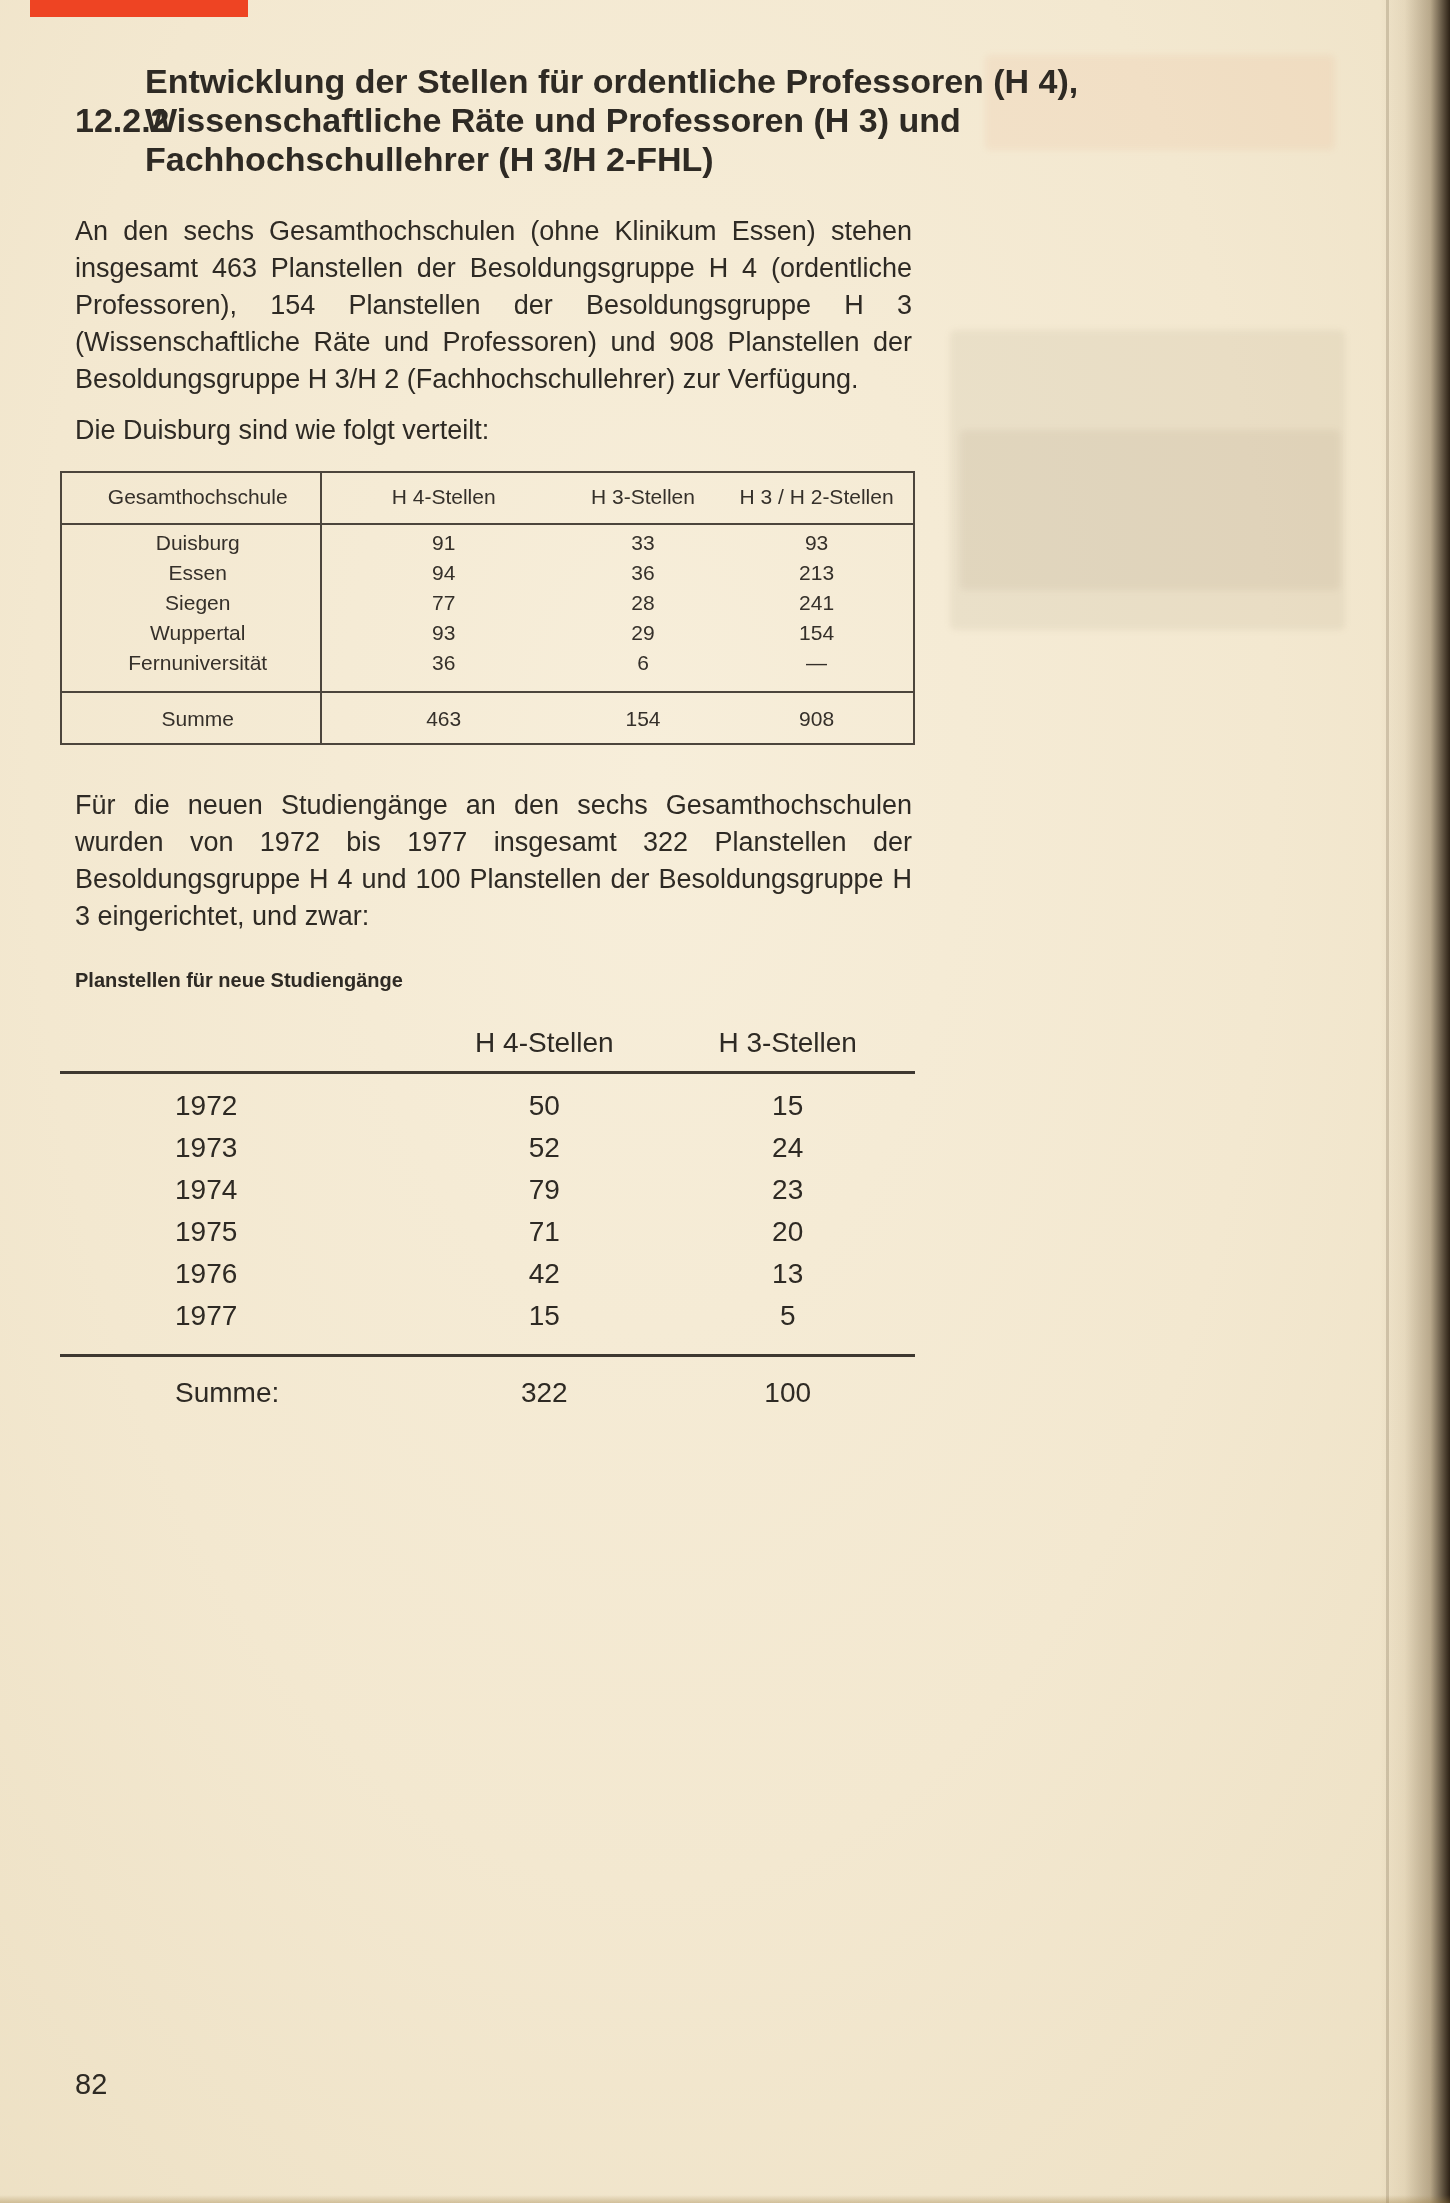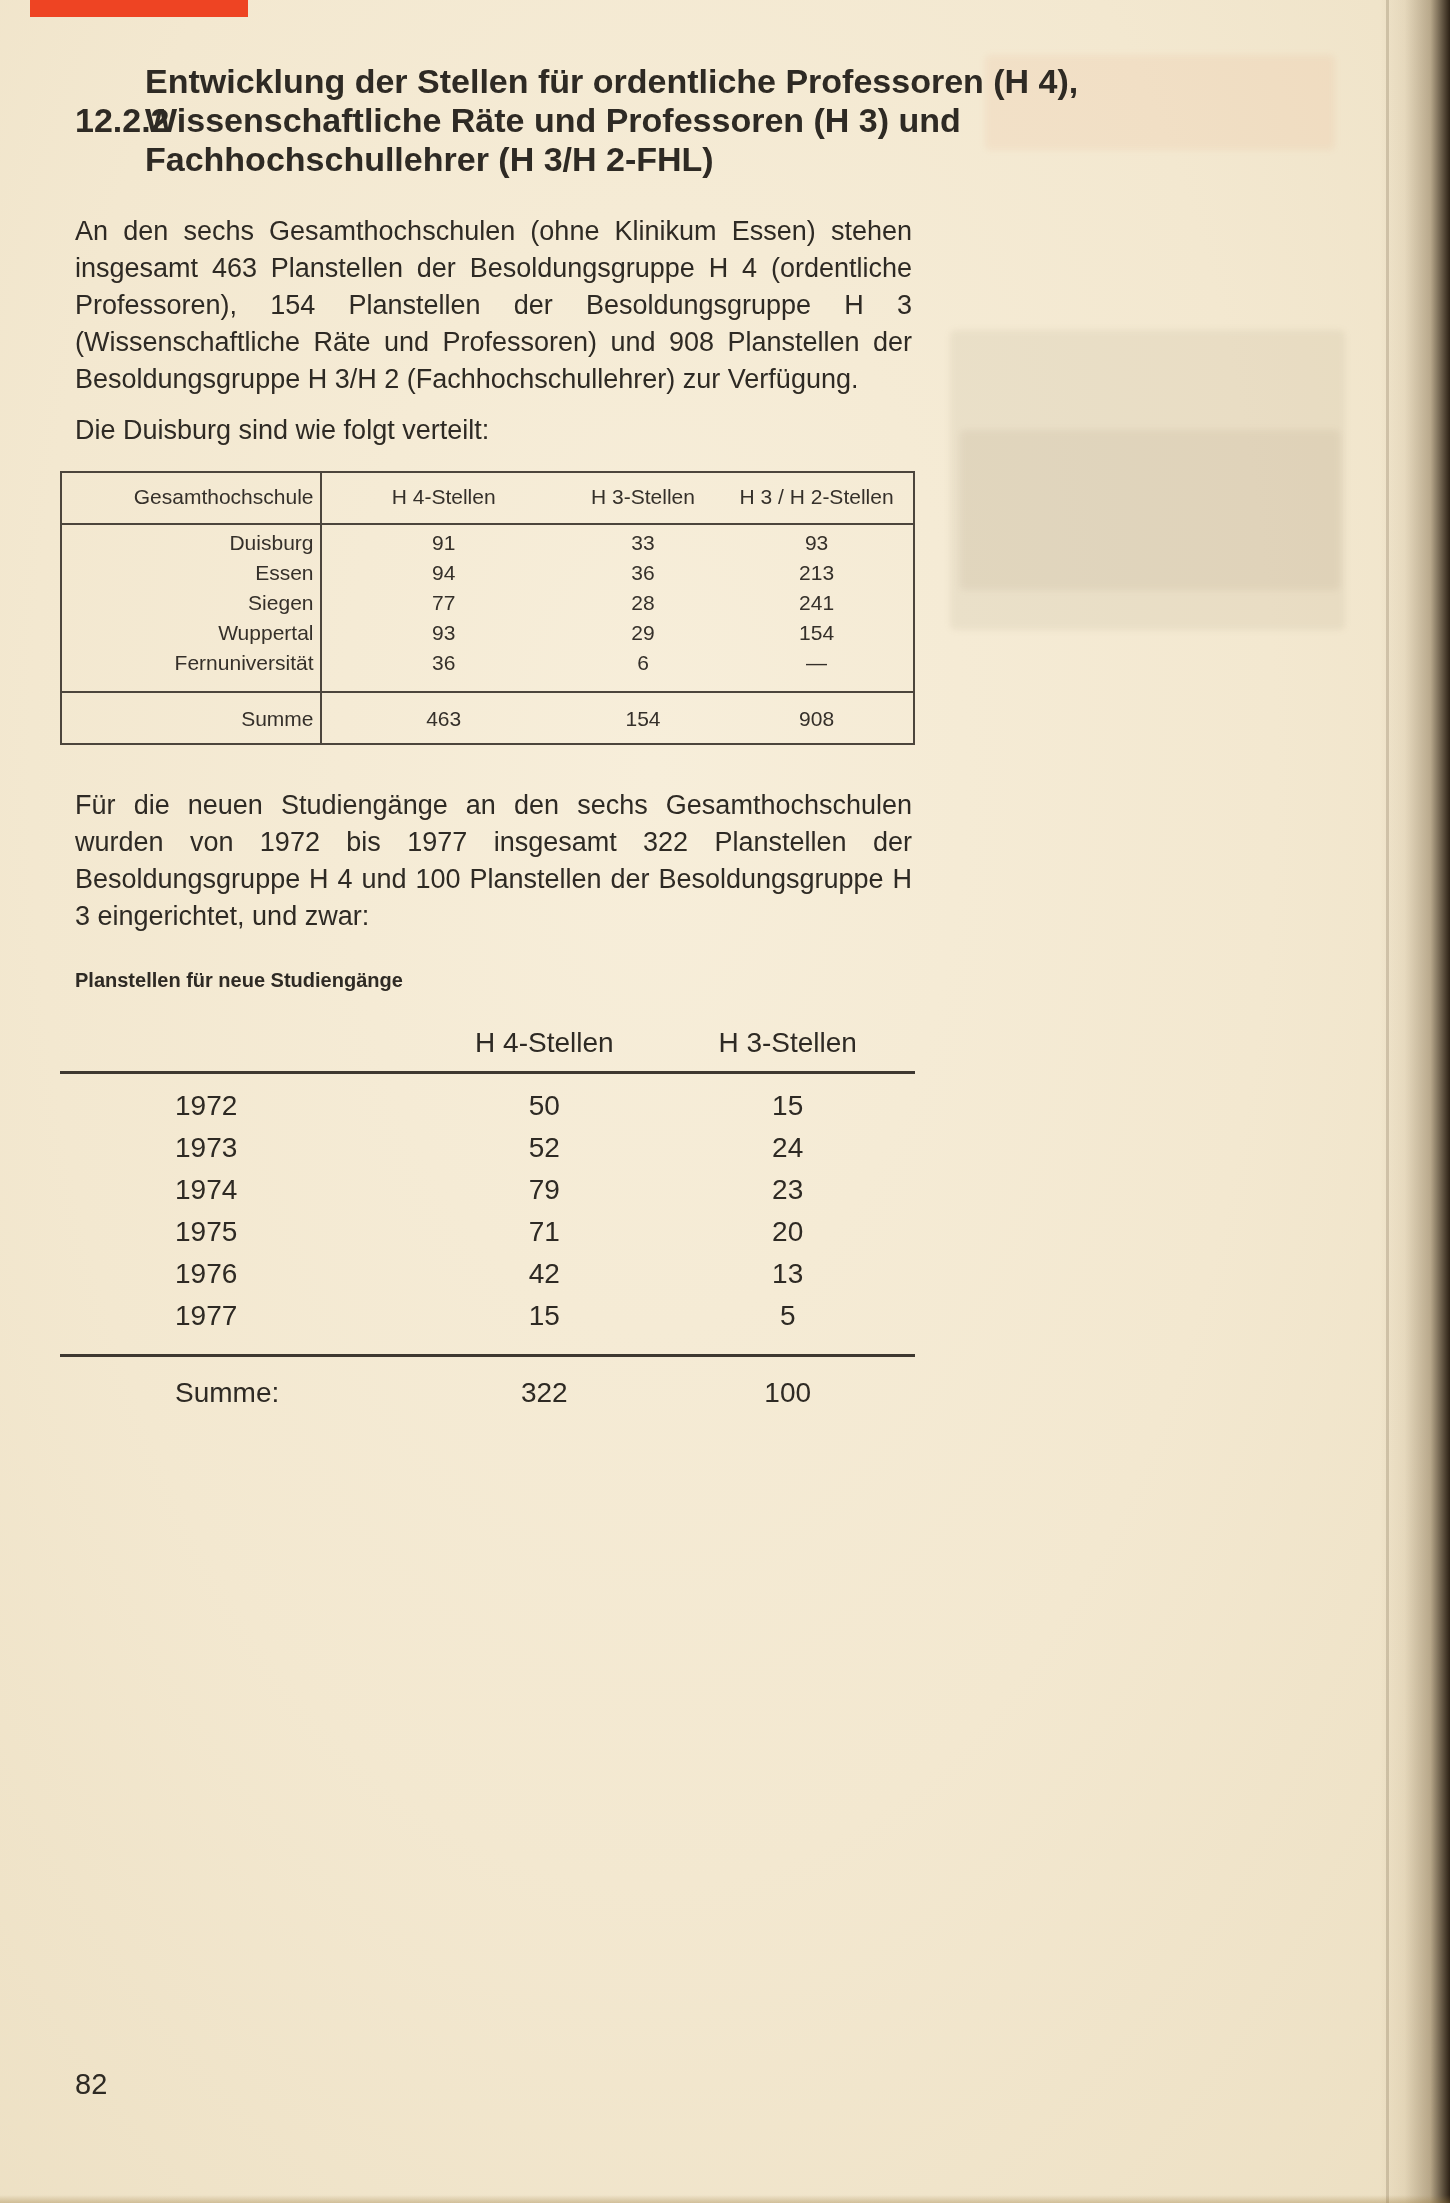--- a/index.html
+++ b/index.html
@@ -33,21 +33,21 @@
   .h-lines span{display:block;white-space:nowrap;}
 
   .para{font-size:27px;line-height:37px;margin:0 8px 14px 0;}
   .justify{text-align:justify;}
   .lead{margin:10px 0 22px 0;}
 
   
   table{border-collapse:collapse;}
   .t1{width:855px;margin-left:-15px;font-size:21px;color:#35302a;margin-bottom:42px;}
   .t1 th,.t1 td{font-weight:normal;text-align:center;padding:3px 6px;}
-  .t1 .c1{text-align:right;padding-left:20px;border-right:2px solid #4c453c;}
+  .t1 .c1{text-align:center;padding-left:20px;border-right:2px solid #4c453c;}
   .t1{border:2px solid #4c453c;}
   .t1 thead th{padding-top:12px;padding-bottom:14px;border-bottom:2px solid #4c453c;}
   .t1 tbody tr:first-child td{padding-top:6px;}
   .t1 tbody tr:last-child td{padding-bottom:16px;}
   .t1 tfoot td{border-top:2px solid #4c453c;padding-top:14px;padding-bottom:12px;}
   .t1 .w1{width:240px;} .t1 .w2{width:260px;} .t1 .w3{width:155px;} .t1 .w4{width:200px;}
 
   .t2-title{font-size:20px;font-weight:bold;margin:34px 0 30px 0;}
 
   

